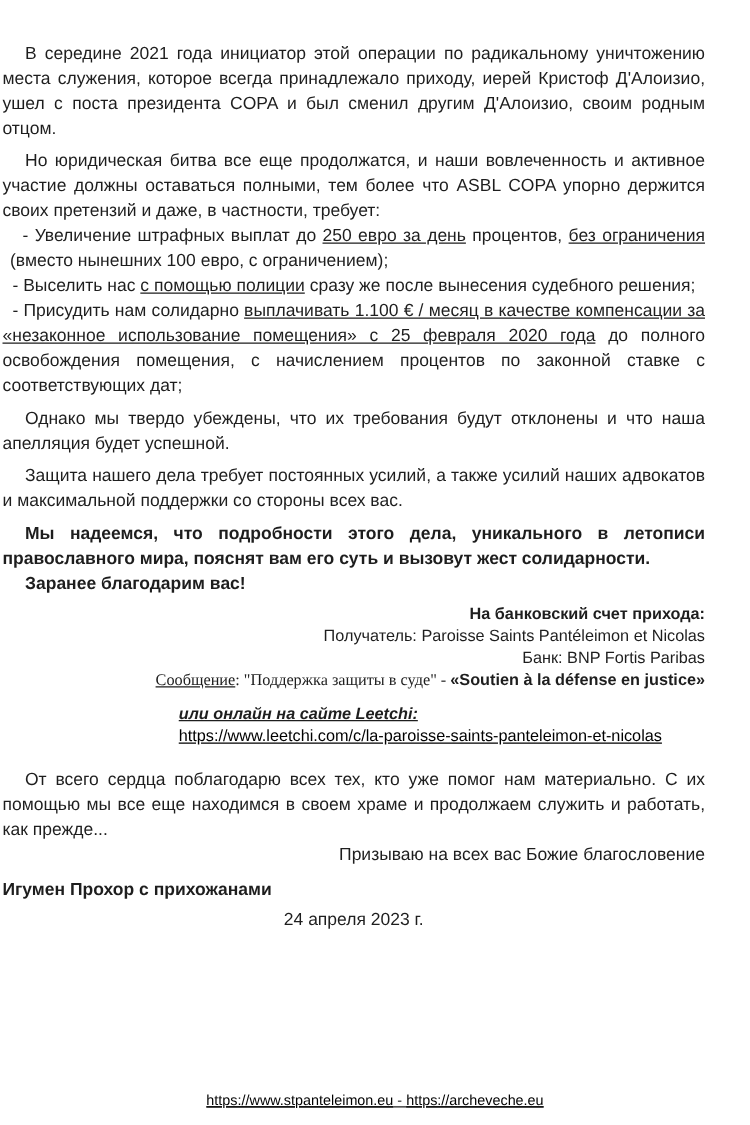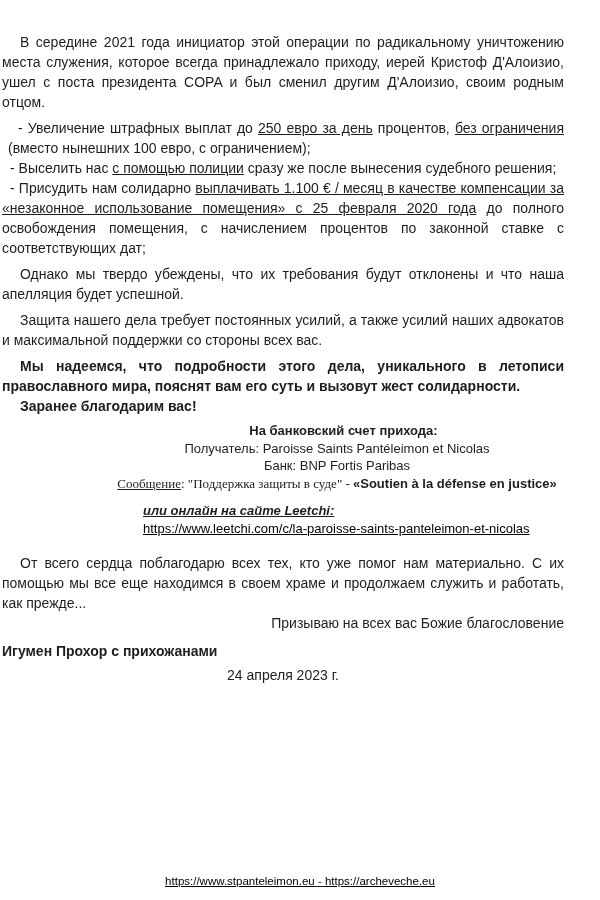--- a/index.html
+++ b/index.html
@@ -30,21 +30,21 @@
     text-align: justify;
     text-indent: 8px;
   }
   .bullet.first { margin-left: 6px; text-indent: 10px; }
   .b { font-weight: bold; }
   .u { text-decoration: underline; }
   .bank {
     margin: 6px 0 10px 108px;
     font-size: 13px;
     line-height: 17.5px;
-    text-align: center;
+    text-align: right;
   }
   .bank .bank-title { font-weight: bold; margin-left: 13px; }
   .bank .serif { font-family: "Liberation Serif", serif; }
   .leetchi {
     margin: 0 0 16px 141px;
     font-size: 13px;
     line-height: 17.5px;
   }
   .leetchi-label {
     font-weight: bold; font-style: italic; text-decoration: underline;
@@ -68,20 +68,21 @@
   }
 </style>
 </head>
 <body>
 
 <div class="page">
 
   <p class="para">В середине 2021 года инициатор этой операции по радикальному уничтожению места служения, которое всегда принадлежало приходу, иерей Кристоф Д'Алоизио, ушел с поста президента COPA и был сменил другим Д'Алоизио, своим родным отцом.</p>
 
 
+  <p class="para no-gap">Но юридическая битва все еще продолжатся, и наши вовлеченность и активное участие должны оставаться полными, тем более что ASBL COPA упорно держится своих претензий и даже, в частности, требует:</p>
 
   <p class="bullet first"><span>- Увеличение штрафных выплат до </span><span class="u">250 евро за день</span><span> процентов, </span><span class="u">без ограничения</span><span> (вместо нынешних 100 евро, с ограничением);</span></p>
 
   <p class="bullet"><span>- Выселить нас </span><span class="u">с помощью полиции</span><span> сразу же после вынесения судебного решения;</span></p>
 
   <p class="bullet"><span>- Присудить нам солидарно </span><span class="u">выплачивать 1.100 € / месяц в качестве компенсации за «незаконное использование помещения» с 25 февраля 2020 года</span><span> до полного освобождения помещения, с начислением процентов по законной ставке с соответствующих дат;</span></p>
 
   <p class="para" style="margin-top:6px">Однако мы твердо убеждены, что их требования будут отклонены и что наша апелляция будет успешной.</p>
 
   <p class="para">Защита нашего дела требует постоянных усилий, а также усилий наших адвокатов и максимальной поддержки со стороны всех вас.</p>

